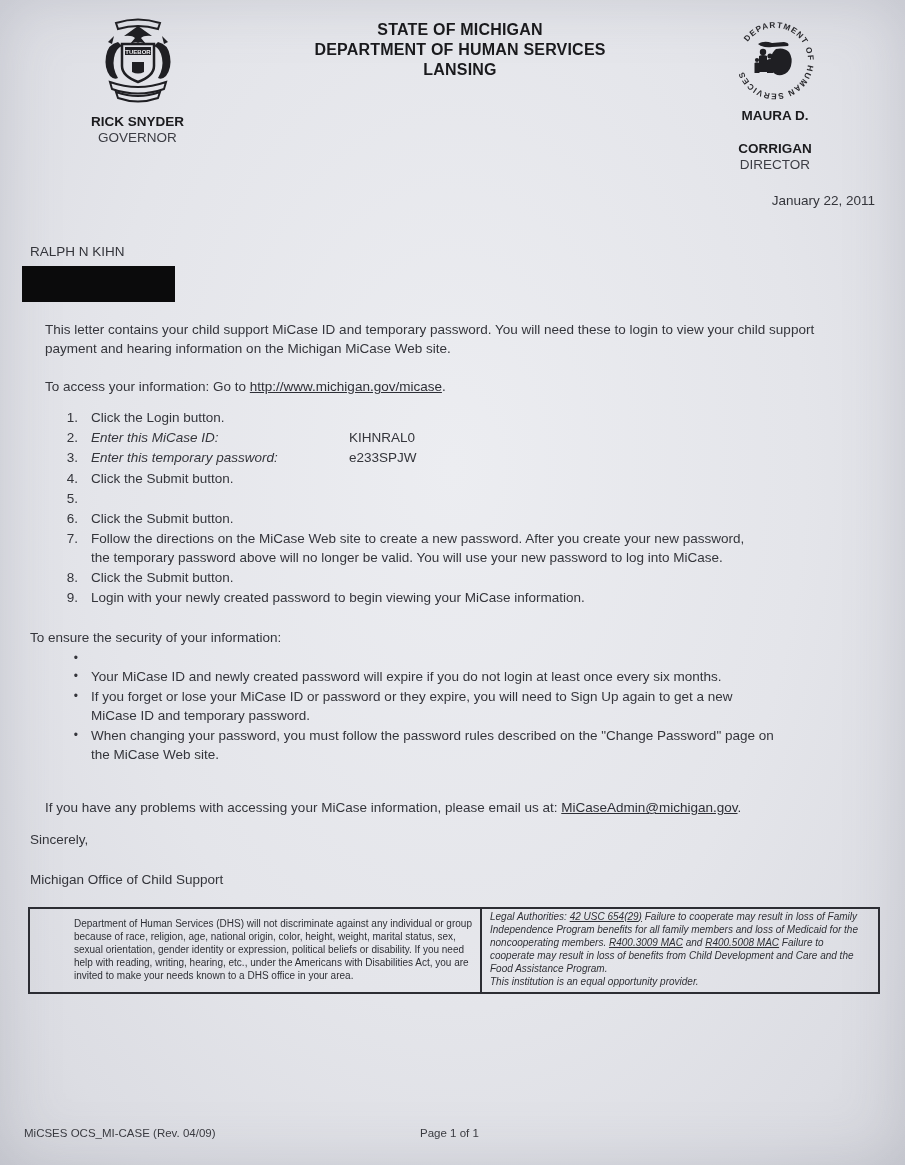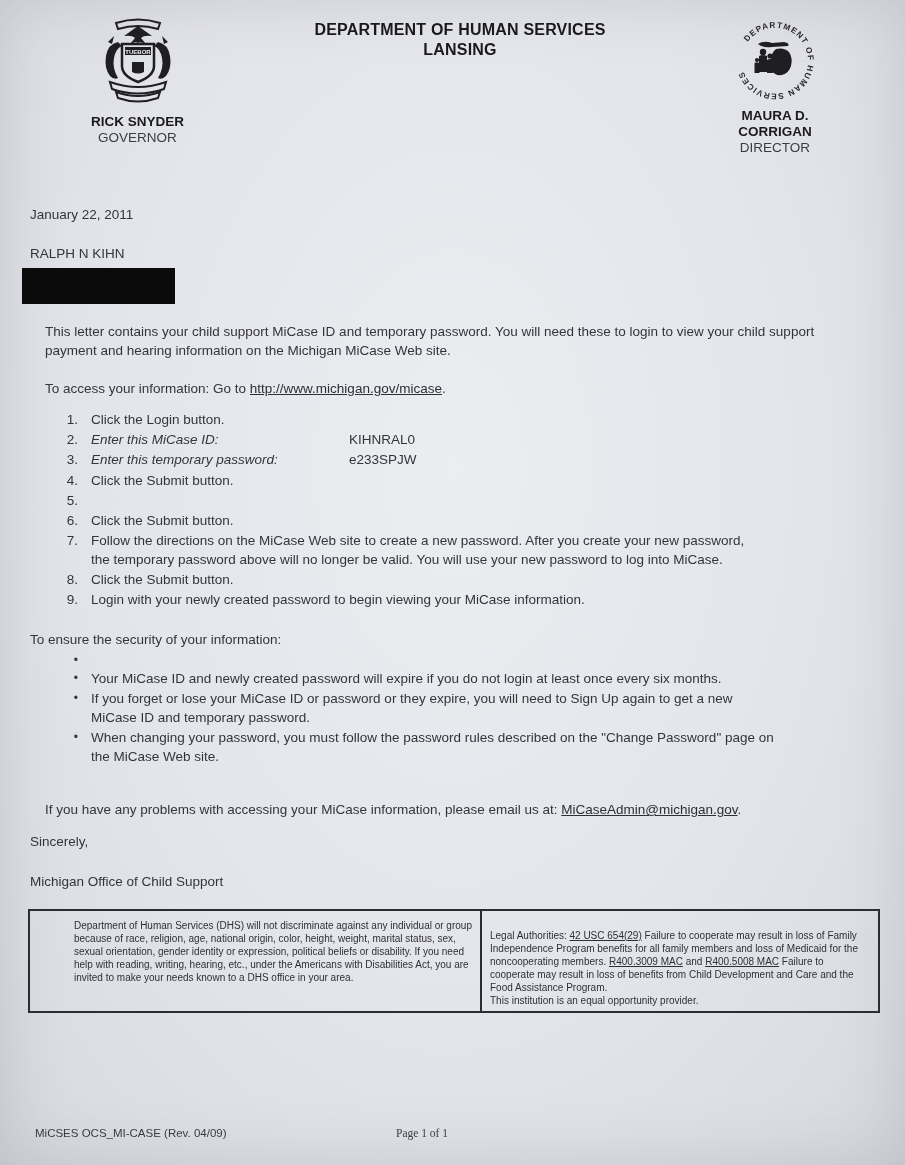--- a/index.html
+++ b/index.html
@@ -22,22 +22,22 @@
   
   .letterhead{display:flex;justify-content:space-between;align-items:flex-start;height:152px;}
   .lh-left{width:215px;text-align:center;padding-top:2px;}
   .lh-center{flex:1;text-align:center;padding-top:8px;}
   .lh-right{width:200px;text-align:center;padding-top:4px;}
   .lh-center .t{font-weight:bold;color:#1a1a1d;font-size:16px;line-height:1.25;letter-spacing:.2px;}
   .lh-name{font-weight:bold;color:#1b1b1e;font-size:13.5px;margin-top:6px;line-height:1.2;}
   .lh-role{color:#3c3d44;font-size:13.5px;line-height:1.25;}
   .seal{display:block;margin:0 auto;}
   
-  .date{margin-top:42px;}
-  .recipient{margin-top:20px;}
+  .date{margin-top:28px;text-align:right;}
+  .recipient{margin-top:32px;}
   .redaction{width:153px;height:36px;background:#0b0b0c;margin:5px 0 0 -8px;}
   .salutation{margin-top:15px;}
   .para{margin:19px 0 0 15px;width:812px;}
   .link{color:#2e2f36;text-decoration:underline;cursor:pointer;}
   .steps{margin-top:13px;}
   .step{display:flex;margin:0 0 1.5px 0;}
   .step-num{width:48px;text-align:right;padding-right:13px;flex:none;}
   .step-text{max-width:660px;}
   .step-text.fixed{width:258px;flex:none;font-style:italic;}
   .step-value{white-space:nowrap;}
@@ -45,26 +45,26 @@
   .bullets{margin-top:2px;}
   .bullet{display:flex;margin:0 0 1.5px 0;}
   .bullet-dot{width:48px;text-align:right;padding-right:13px;flex:none;font-size:12px;}
   .bullet-text{max-width:690px;}
   .email-line{margin-top:35px;}
   .closing{}
   .signature{margin-top:21px;}
   
   .notice{display:flex;margin:17px 0 0 -2px;width:848px;border:2px solid #2c2d33;font-size:10px;line-height:1.3;color:#2f3036;}
   .notice-left{width:398px;padding:8px 8px 4px 8px;border-right:2px solid #2c2d33;margin-left:36px;}
-  .notice-right{flex:1;padding:18px 8px 4px 8px;}
+  .notice-right{flex:1;padding:1px 8px 4px 8px;font-style:italic;}
   .u{text-decoration:underline;}
   
   .page-footer{position:absolute;top:1126px;left:0;width:905px;font-size:11.5px;color:#3a3b41;}
-  .pf-form{position:absolute;left:35px;top:0;}
-  .pf-page{position:absolute;left:396px;top:0;font-family:Liberation Serif, serif;}
+  .pf-form{position:absolute;left:24px;top:0;}
+  .pf-page{position:absolute;left:420px;top:0;}
 </style>
 </head>
 <body>
 
 <div class="photo">
   <div class="content">
 
     <div class="letterhead">
       <div class="lh-left">
         <svg class="seal" width="88" height="94" viewBox="0 0 88 94">
@@ -87,20 +87,21 @@
             <path d="M16 68 Q44 78 72 68 L70 75 Q44 84 18 75 Z" fill="none" stroke="#1f1f23" stroke-width="2"></path>
             <path d="M22 78 Q44 86 66 78 L64 84 Q44 91 24 84 Z" fill="none" stroke="#1f1f23" stroke-width="2"></path>
           </g>
           <text x="44" y="39.5" font-size="6" font-weight="bold" fill="#efeff2" text-anchor="middle" font-family="Liberation Sans, sans-serif">TUEBOR</text>
         </svg>
         <div class="lh-name">RICK SNYDER</div>
         <div class="lh-role">GOVERNOR</div>
       </div>
 
       <div class="lh-center">
+        <div class="t">STATE OF MICHIGAN</div>
         <div class="t">DEPARTMENT OF HUMAN SERVICES</div>
         <div class="t">LANSING</div>
       </div>
 
       <div class="lh-right">
         <svg class="seal" width="86" height="86" viewBox="0 0 86 86">
           <defs>
             <path id="sealCircle" d="M 10,43 A 33,33 0 1 1 9.99,43.2" fill="none"></path>
           </defs>
           <text font-size="8.2" letter-spacing="1.1" fill="#2a2a2e" font-weight="bold" font-family="Liberation Sans, sans-serif">
@@ -114,21 +115,21 @@
 
             <circle cx="31" cy="36" r="3.2"></circle>
             <path d="M27 40 Q31 38 35 40 L35 56 L27 56 Z"></path>
             <circle cx="38" cy="40" r="2.6"></circle>
             <path d="M35 44 Q38 42 41 44 L41 57 L35 57 Z"></path>
             <circle cx="25" cy="44" r="2.1"></circle>
             <path d="M22.5 47 Q25 45.5 27.5 47 L27.5 57 L22.5 57 Z"></path>
           </g>
         </svg>
         <div class="lh-name">MAURA D.</div>
-        <div class="lh-name" style="margin-top:0;">CORRIGAN</div>
+        <div class="lh-name" style="margin-top:17px;">CORRIGAN</div>
         <div class="lh-role">DIRECTOR</div>
       </div>
     </div>
 
     <div class="date">January 22, 2011</div>
 
     <div class="recipient">RALPH N KIHN</div>
     <div class="redaction"></div>
 
 

